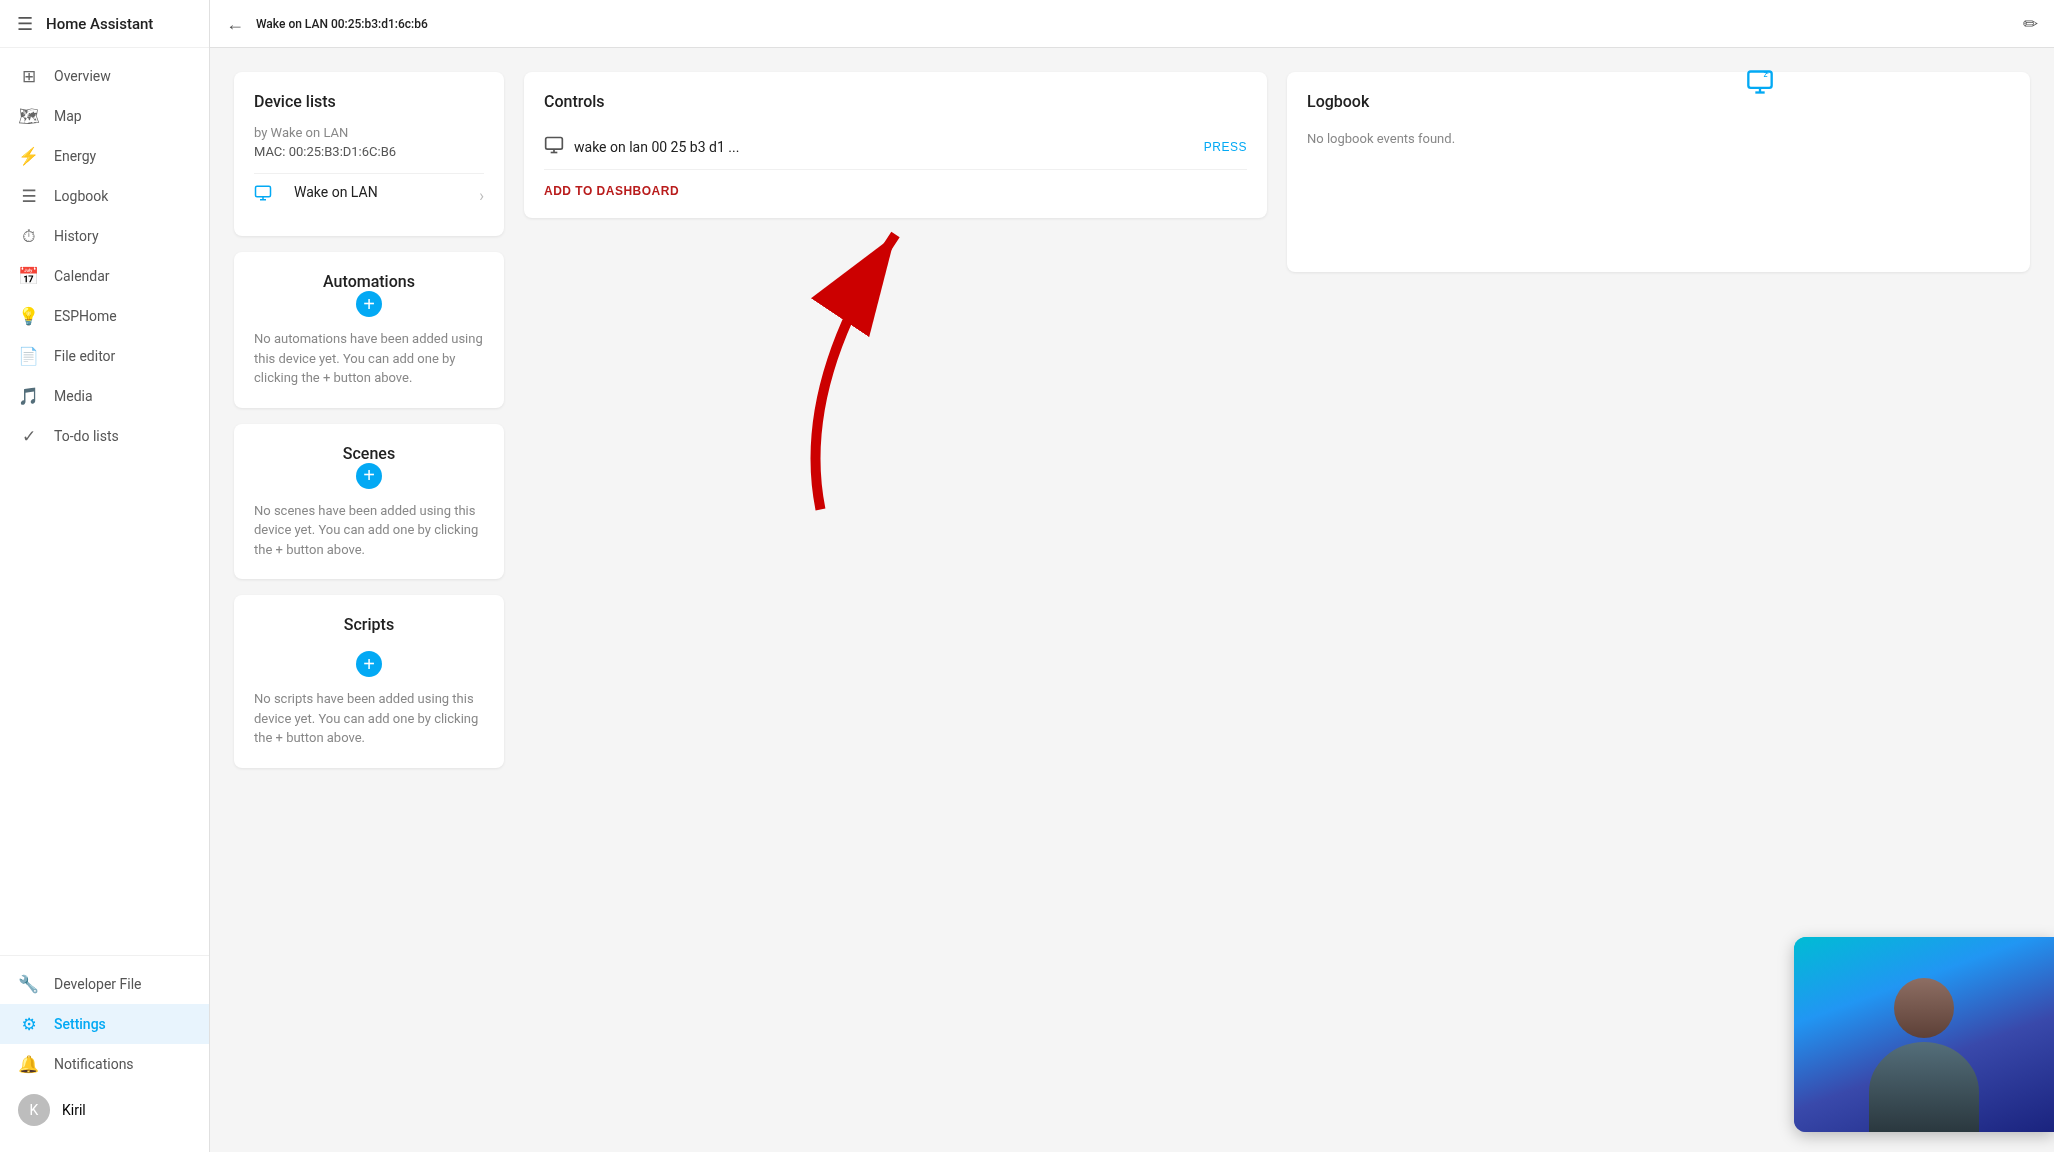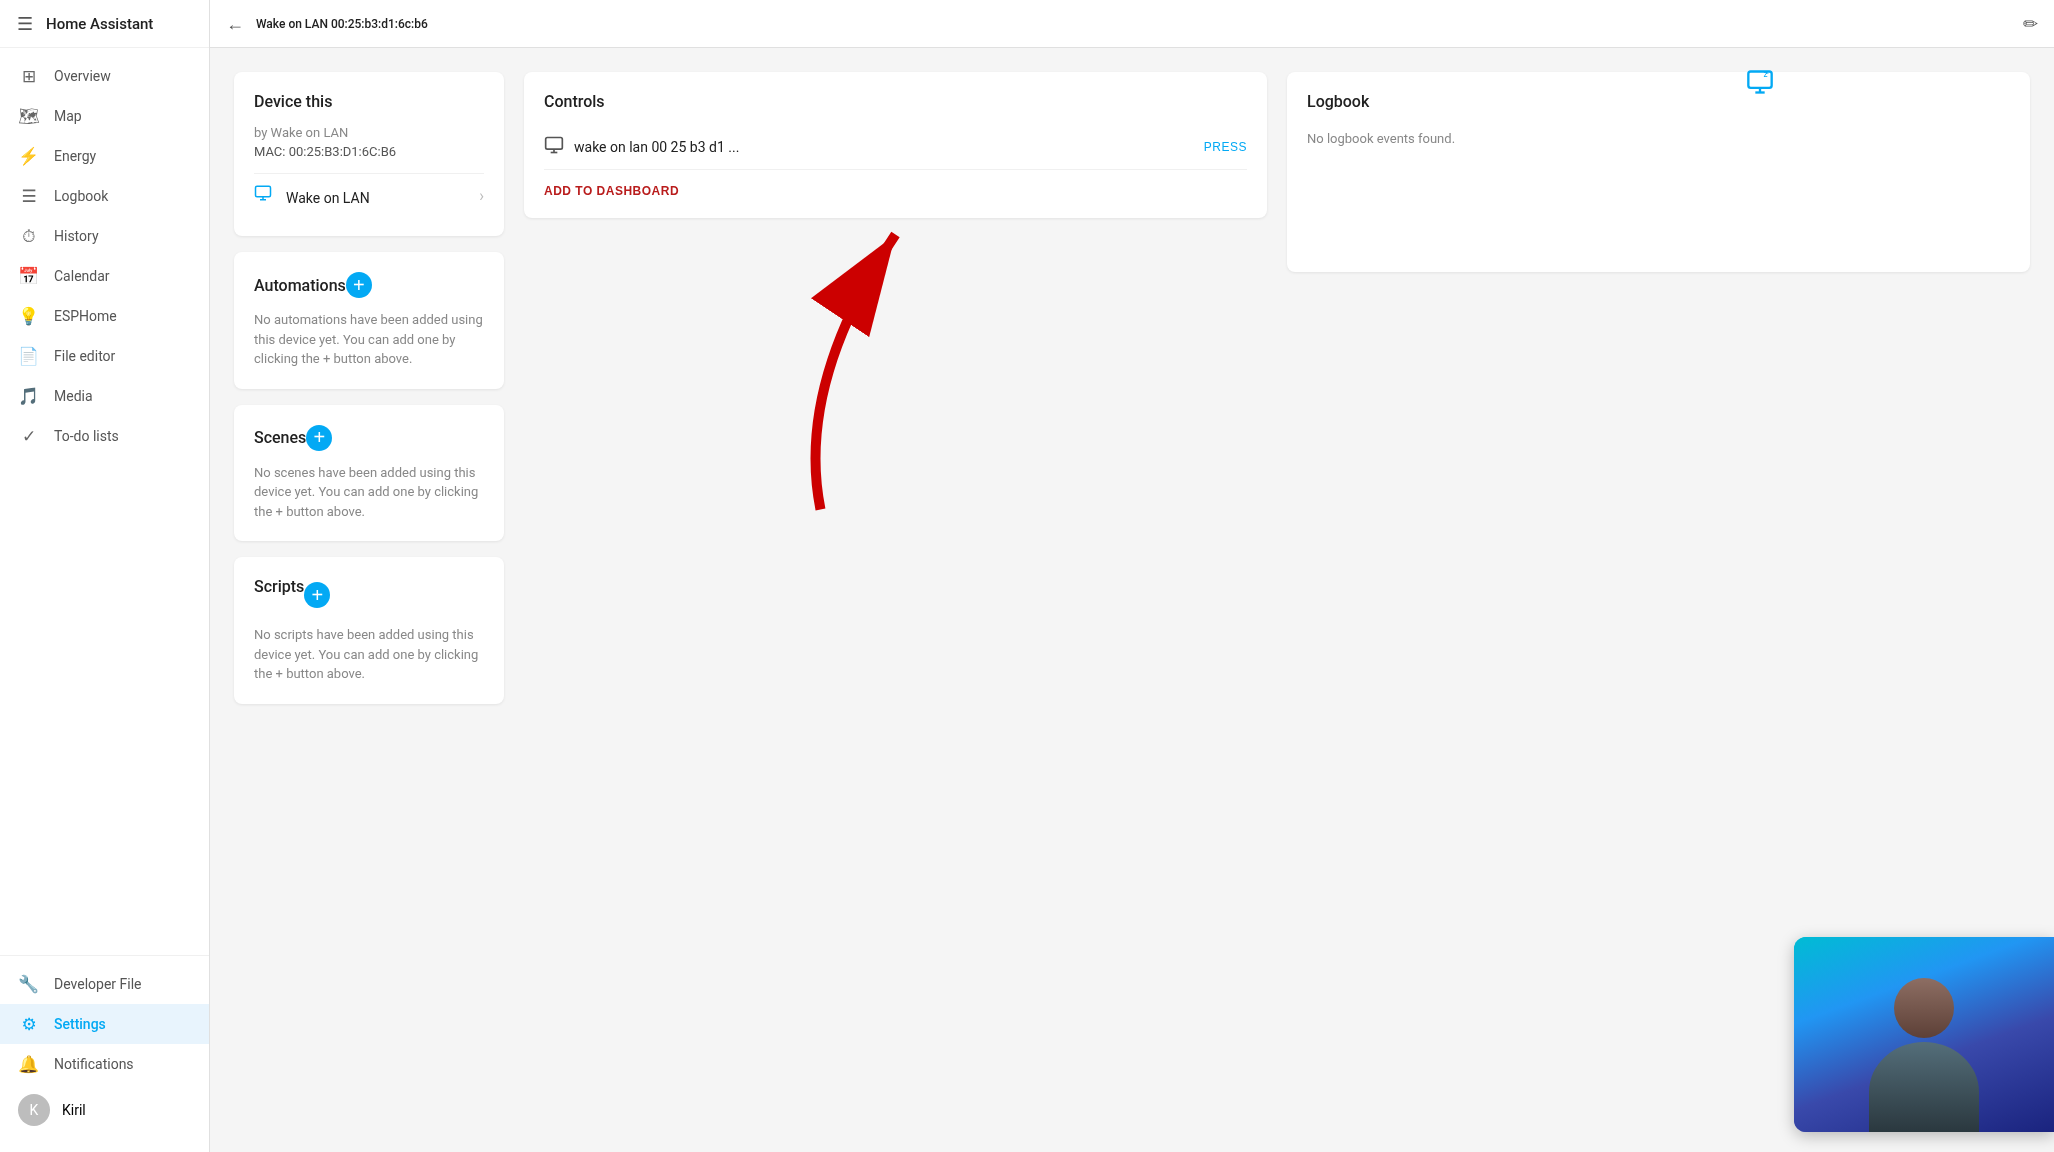--- a/index.html
+++ b/index.html
@@ -177,39 +177,40 @@
     .device-info-link {
       display: flex;
       align-items: center;
       justify-content: space-between;
       padding: 10px 0;
       border-top: 1px solid #f0f0f0;
       cursor: pointer;
     }
     .device-info-link-left {
       display: flex;
-      align-items: flex-end;
-      gap: 14px;
+      align-items: flex-start;
+      gap: 22px;
       color: #212121;
       font-size: 14px;
     }
     .device-link-icon {
       color: #03a9f4;
       font-size: 16px;
     }
     .chevron-right {
       color: #bbb;
       font-size: 16px;
     }
 
     .section-header {
       display: flex;
       align-items: center;
       justify-content: flex-start;
       margin-bottom: 12px;
+      flex-direction: column;
     }
     .add-btn {
       width: 26px;
       height: 26px;
       border-radius: 50%;
       background: #03a9f4;
       color: #fff;
       border: none;
       font-size: 20px;
       display: flex;
@@ -412,21 +413,21 @@
         <text x="15" y="8" font-size="7" fill="#03a9f4" stroke="none">z</text>
         <text x="17" y="5" font-size="5" fill="#03a9f4" stroke="none">z</text>
       </svg>
     </div>
 
     <div class="cards-grid">
 
       <div class="left-col">
 
         <div class="card">
-          <div class="card-title">Device this</div>
+          <div class="card-title">Device lists</div>
           <div class="device-info-by">by Wake on LAN</div>
           <div class="device-info-mac">MAC: 00:25:B3:D1:6C:B6</div>
           <div class="device-info-link">
             <div class="device-info-link-left">
               <span class="device-link-icon">
                 <svg width="18" height="18" viewBox="0 0 24 24" fill="none" stroke="#03a9f4" stroke-width="2">
                   <rect x="2" y="3" width="20" height="14" rx="2"></rect>
                   <line x1="8" y1="21" x2="16" y2="21"></line>
                   <line x1="12" y1="17" x2="12" y2="21"></line>
                 </svg>

